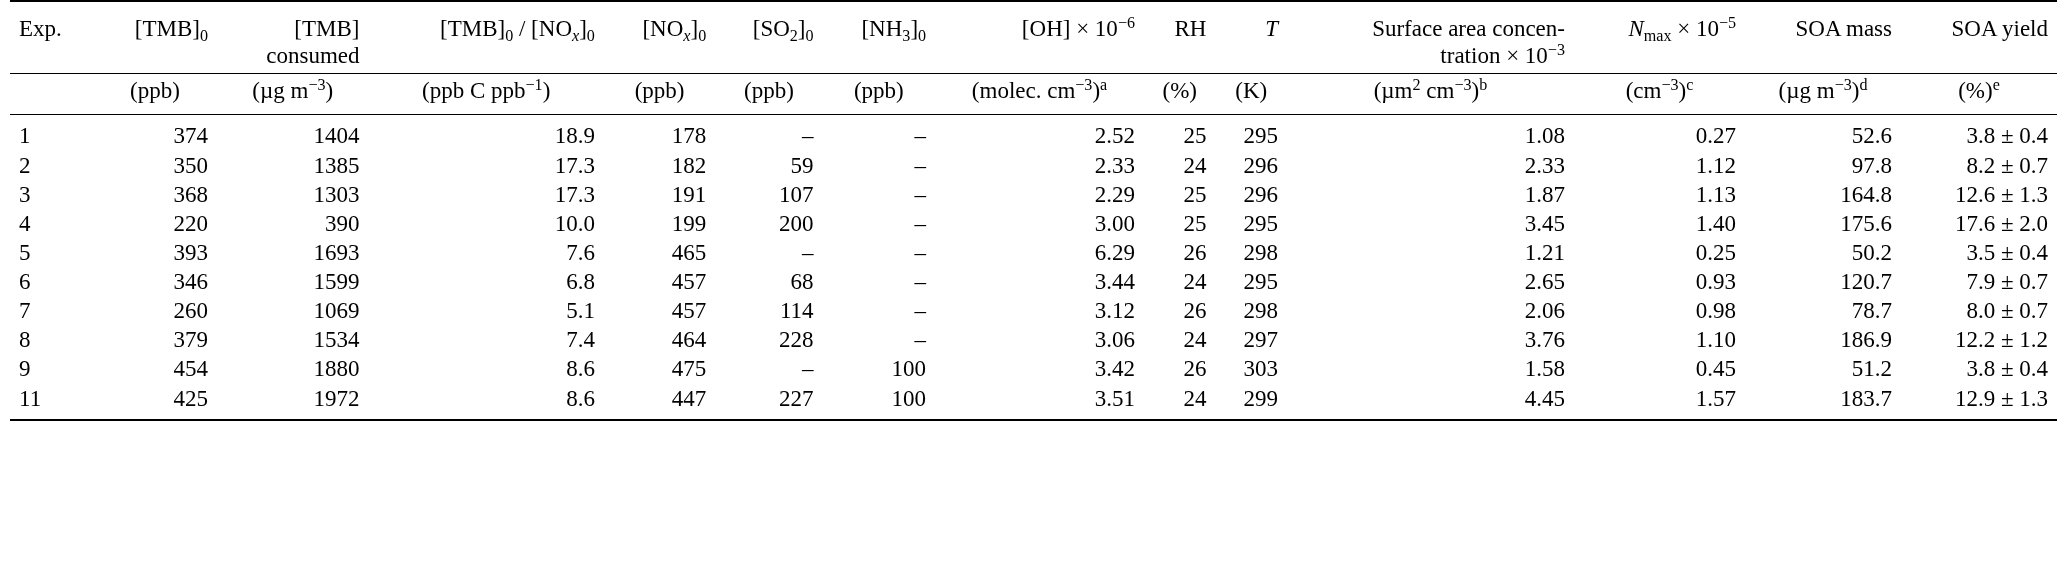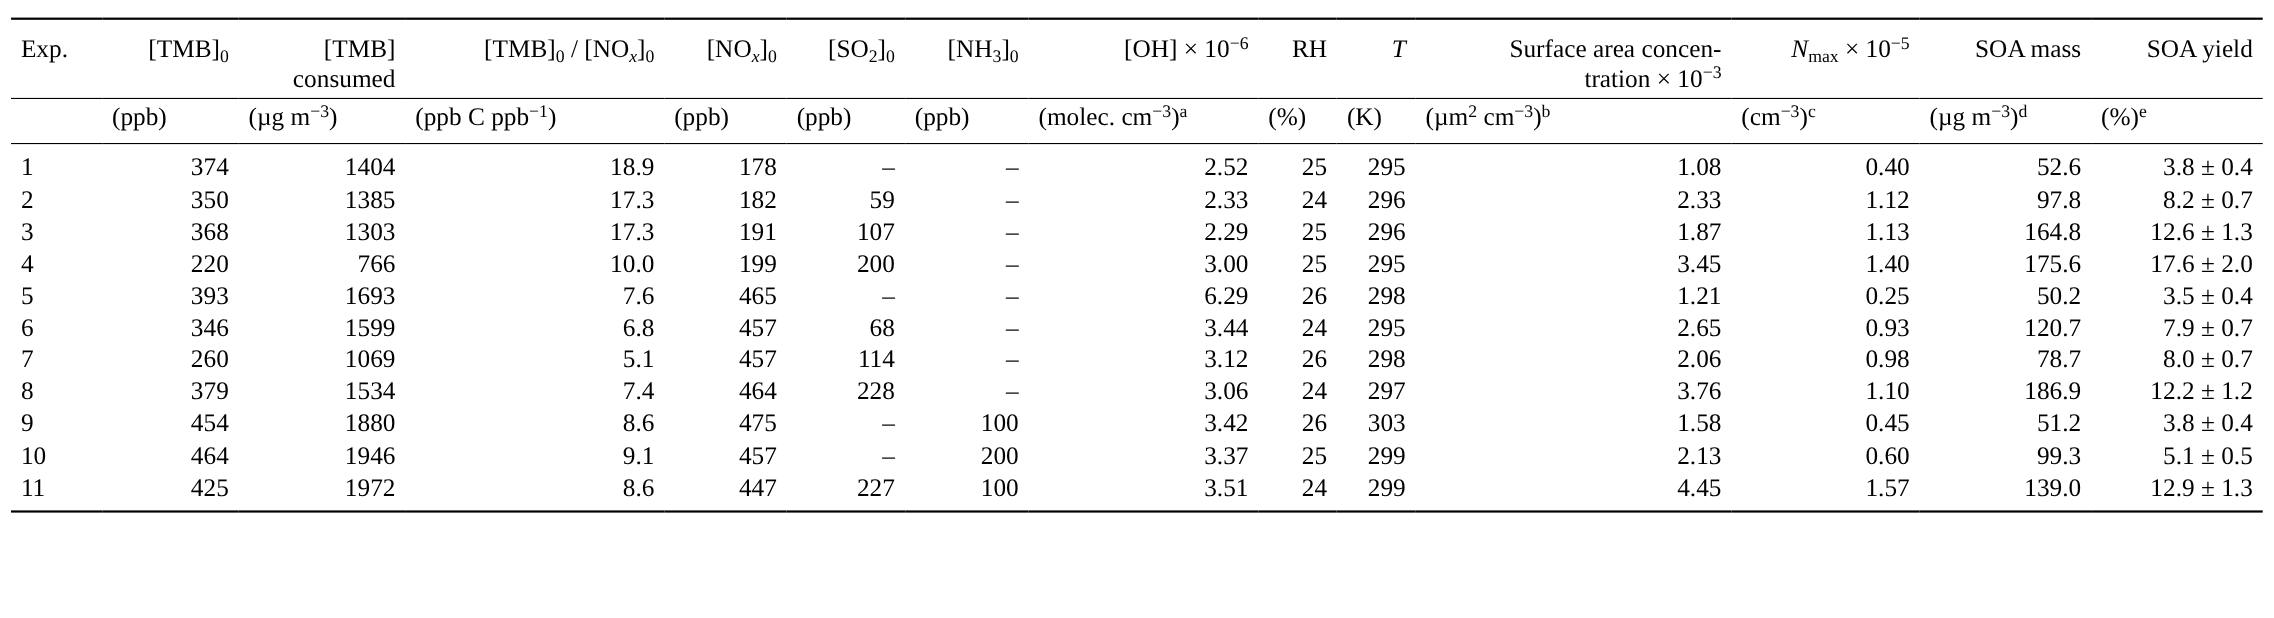--- a/index.html
+++ b/index.html
@@ -8,21 +8,21 @@
     background: #ffffff;
   }
   body {
     width: 2067px;
     height: 562px;
     font-family: "Liberation Serif", serif;
     color: #000000;
     overflow: hidden;
   }
   .table-wrap {
-    padding: 16px 10px;
+    padding: 0 10px;
     box-sizing: border-box;
     width: 2067px;
   }
   table.sci {
     border-collapse: collapse;
     width: 2047px;
     font-size: 23px;
     line-height: 1.18;
   }
   table.sci td, table.sci th {
@@ -44,21 +44,21 @@
   tbody tr:last-child td { padding-bottom: 7px; }
 
   .c-left { text-align: left; }
   .c-right { text-align: right; }
 
   .two-line { white-space: normal; text-align: center; }
 
   sub { font-size: 0.70em; vertical-align: -0.28em; line-height: 0; }
   sup { font-size: 0.70em; vertical-align: 0.48em; line-height: 0; }
   .hdr-cell { text-align: right; }
-  .unit-cell { text-align: left; }
+  .unit-cell { text-align: center; }
   .spacer-row td { height: 2px; padding: 0; }
 </style>
 </head>
 <body>
 
 <div class="table-wrap">
   <table class="sci">
     <thead>
       <tr class="toprule spacer-row">
           <td colspan="14"></td>
@@ -105,21 +105,21 @@
           <td class="c-right">374</td>
           <td class="c-right">1404</td>
           <td class="c-right">18.9</td>
           <td class="c-right">178</td>
           <td class="c-right">–</td>
           <td class="c-right">–</td>
           <td class="c-right">2.52</td>
           <td class="c-right">25</td>
           <td class="c-right">295</td>
           <td class="c-right">1.08</td>
-          <td class="c-right">0.40</td>
+          <td class="c-right">0.27</td>
           <td class="c-right">52.6</td>
           <td class="c-right">3.8 ± 0.4</td>
         </tr>
         <tr>
           <td class="c-left">2</td>
           <td class="c-right">350</td>
           <td class="c-right">1385</td>
           <td class="c-right">17.3</td>
           <td class="c-right">182</td>
           <td class="c-right">59</td>
@@ -144,21 +144,21 @@
           <td class="c-right">25</td>
           <td class="c-right">296</td>
           <td class="c-right">1.87</td>
           <td class="c-right">1.13</td>
           <td class="c-right">164.8</td>
           <td class="c-right">12.6 ± 1.3</td>
         </tr>
         <tr>
           <td class="c-left">4</td>
           <td class="c-right">220</td>
-          <td class="c-right">766</td>
+          <td class="c-right">390</td>
           <td class="c-right">10.0</td>
           <td class="c-right">199</td>
           <td class="c-right">200</td>
           <td class="c-right">–</td>
           <td class="c-right">3.00</td>
           <td class="c-right">25</td>
           <td class="c-right">295</td>
           <td class="c-right">3.45</td>
           <td class="c-right">1.40</td>
           <td class="c-right">175.6</td>
@@ -238,49 +238,33 @@
           <td class="c-right">100</td>
           <td class="c-right">3.42</td>
           <td class="c-right">26</td>
           <td class="c-right">303</td>
           <td class="c-right">1.58</td>
           <td class="c-right">0.45</td>
           <td class="c-right">51.2</td>
           <td class="c-right">3.8 ± 0.4</td>
         </tr>
         <tr>
-          <td class="c-left">10</td>
-          <td class="c-right">464</td>
-          <td class="c-right">1946</td>
-          <td class="c-right">9.1</td>
-          <td class="c-right">457</td>
-          <td class="c-right">–</td>
-          <td class="c-right">200</td>
-          <td class="c-right">3.37</td>
-          <td class="c-right">25</td>
-          <td class="c-right">299</td>
-          <td class="c-right">2.13</td>
-          <td class="c-right">0.60</td>
-          <td class="c-right">99.3</td>
-          <td class="c-right">5.1 ± 0.5</td>
-        </tr>
-        <tr>
           <td class="c-left">11</td>
           <td class="c-right">425</td>
           <td class="c-right">1972</td>
           <td class="c-right">8.6</td>
           <td class="c-right">447</td>
           <td class="c-right">227</td>
           <td class="c-right">100</td>
           <td class="c-right">3.51</td>
           <td class="c-right">24</td>
           <td class="c-right">299</td>
           <td class="c-right">4.45</td>
           <td class="c-right">1.57</td>
-          <td class="c-right">139.0</td>
+          <td class="c-right">183.7</td>
           <td class="c-right">12.9 ± 1.3</td>
         </tr>
       </tbody>
     <tfoot>
       <tr class="bottomrule spacer-row">
           <td colspan="14"></td>
         </tr>
     </tfoot>
   </table>
 </div>

